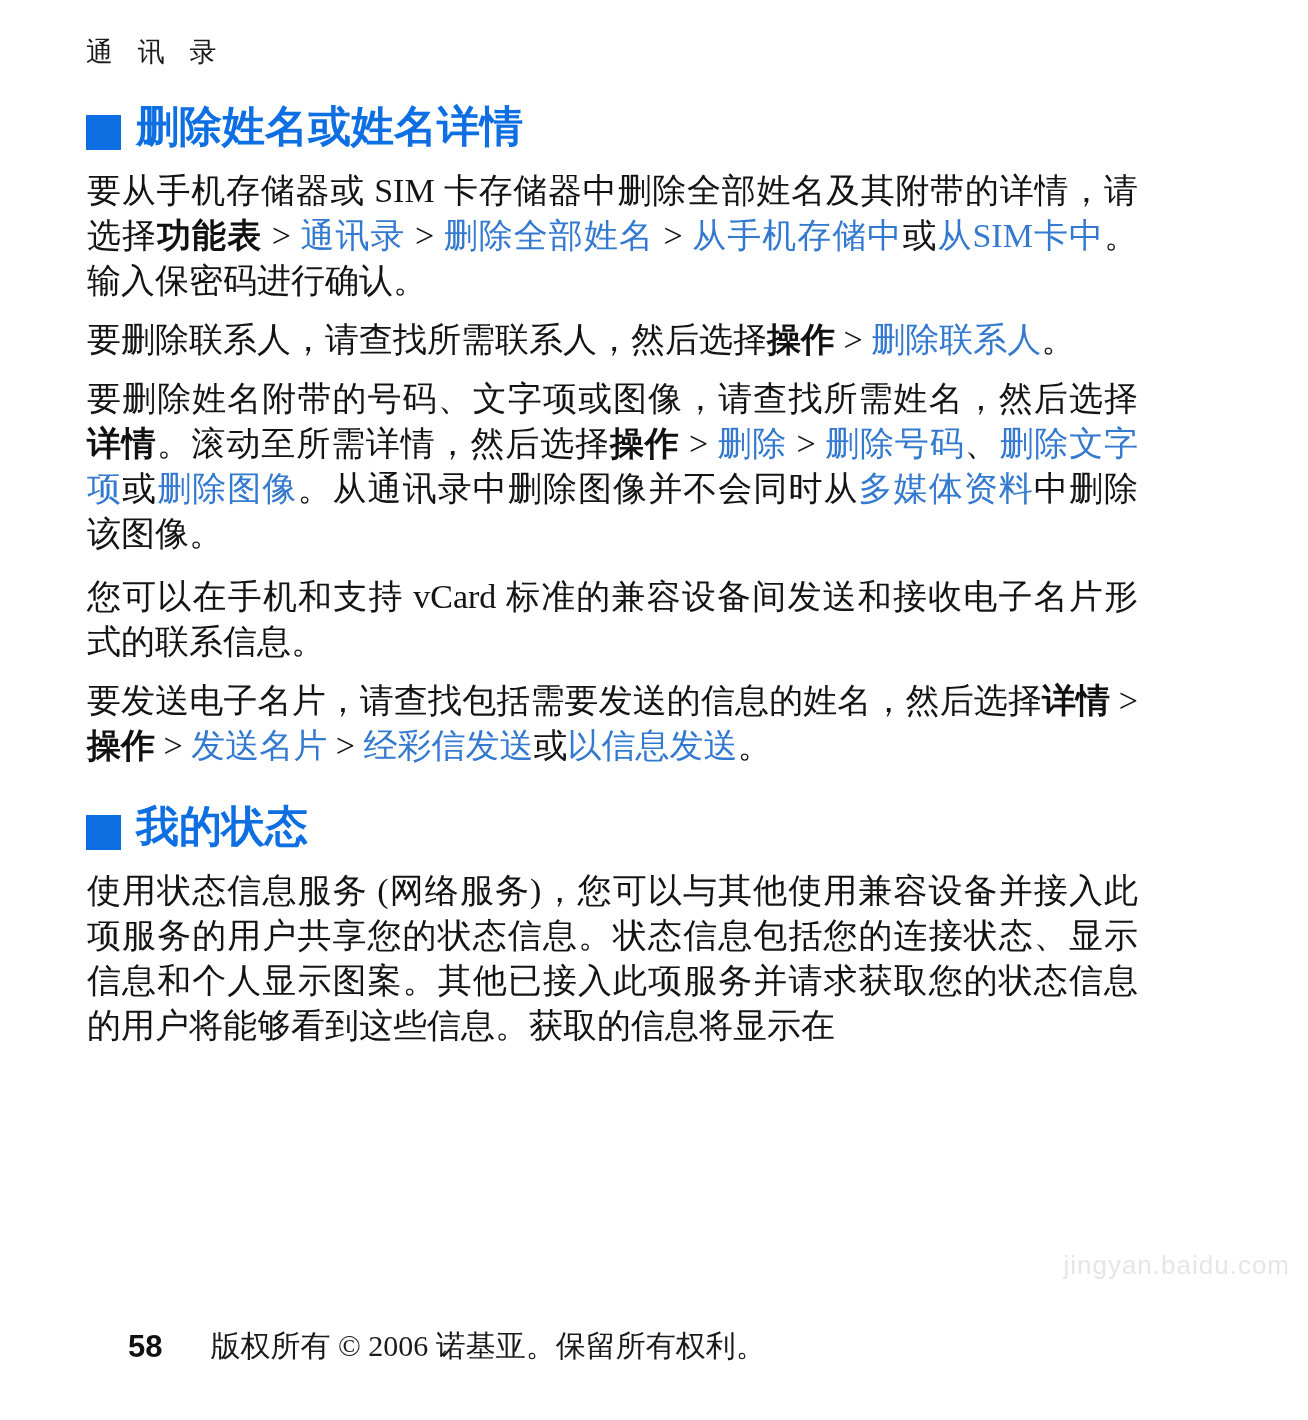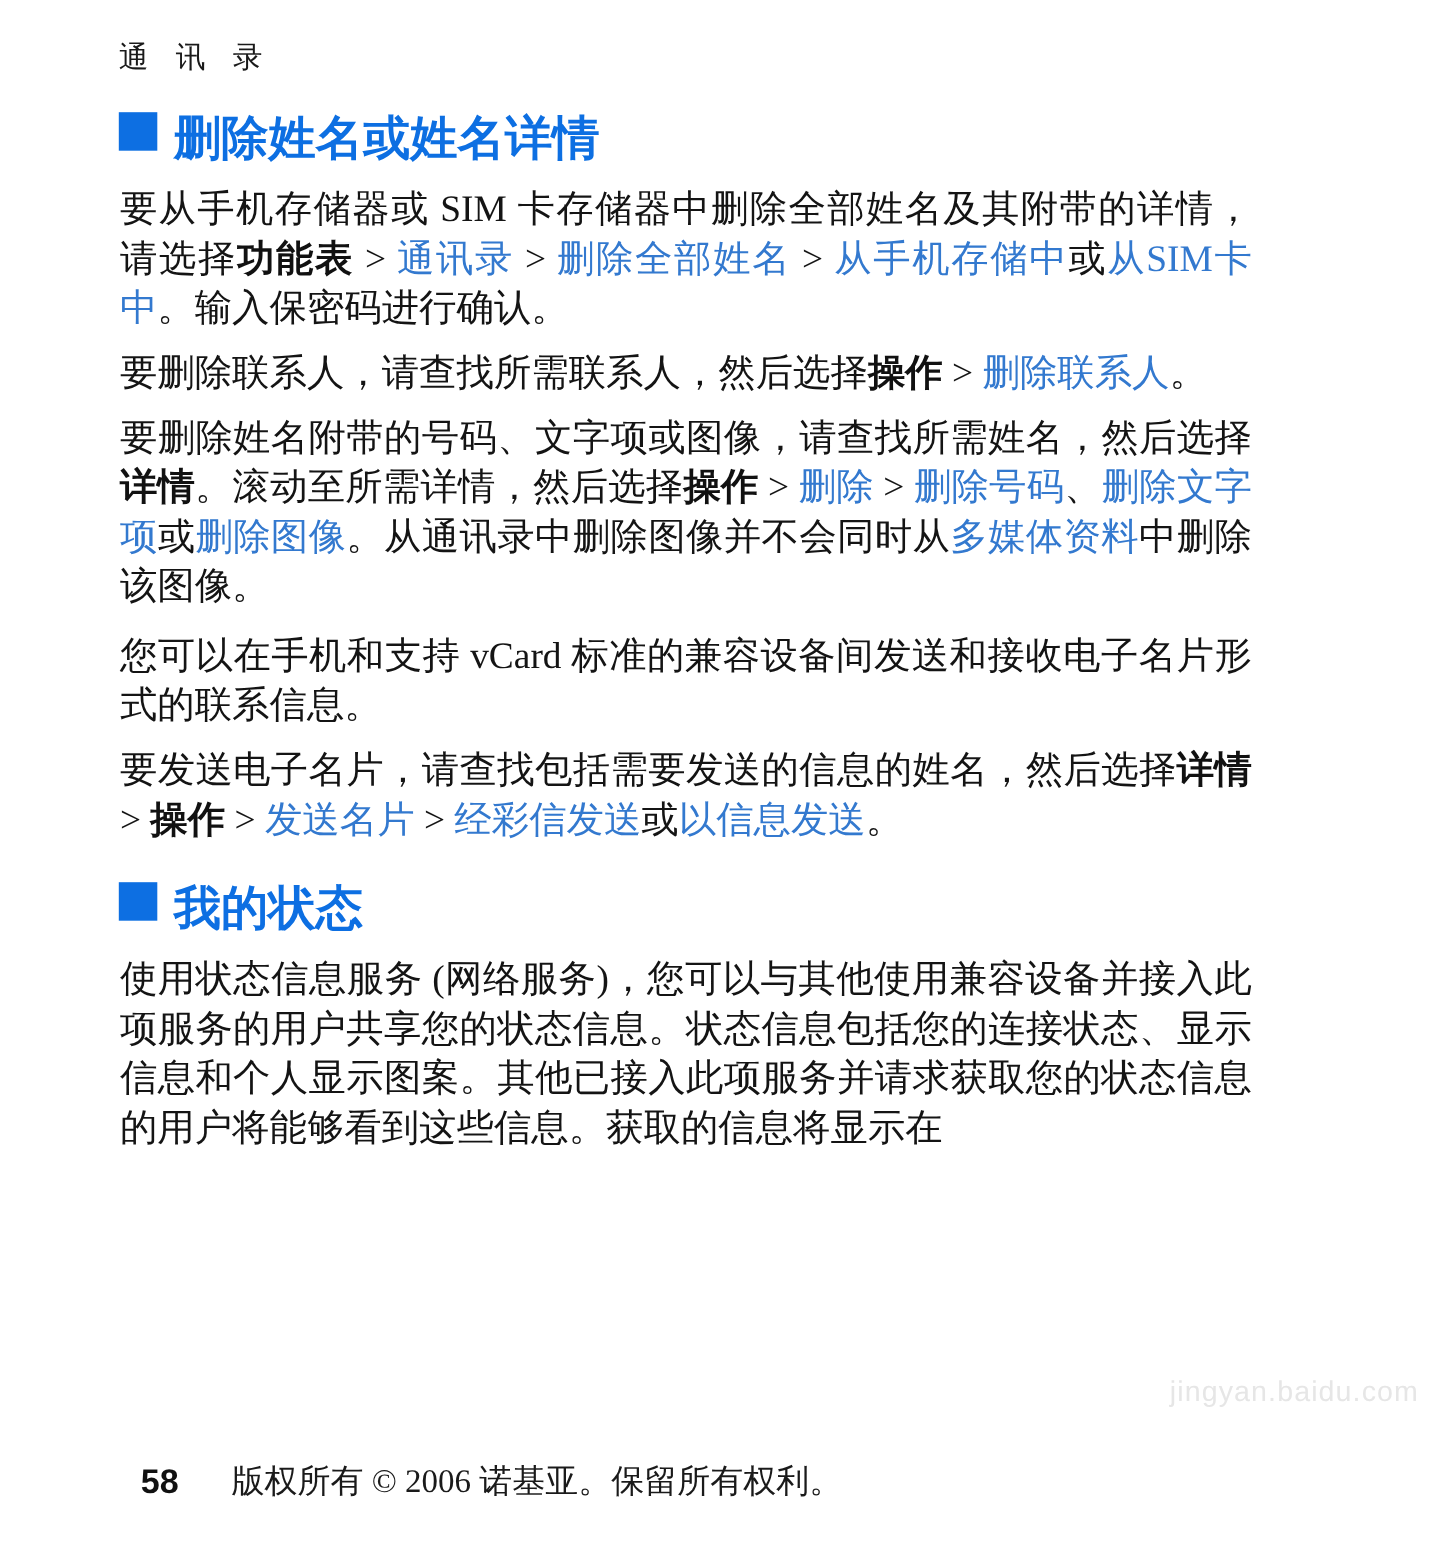--- a/index.html
+++ b/index.html
@@ -12,31 +12,31 @@
     width: 1308px;
     height: 1420px;
     background: #ffffff;
     overflow: hidden;
     font-family: "Liberation Serif", "DejaVu Serif", serif;
     color: #141414;
   }
   .content {
     position: relative;
     z-index: 1;
-    padding: 36px 170px 0 108px;
+    padding: 36px 170px 0 86px;
   }
   .running-header {
     font-size: 27px;
     letter-spacing: 9px;
     color: #1a1a1a;
     line-height: 32px;
   }
   .sec-title {
     display: flex;
-    align-items: flex-start;
+    align-items: flex-end;
     margin: 34px 0 10px 0;
     font-family: "Liberation Sans", "DejaVu Sans", sans-serif;
     font-weight: 700;
     font-size: 43px;
     line-height: 48px;
     color: var(--heading_blue, #0d6fe2);
   }
   .sq {
     display: inline-block;
     width: 35px;

